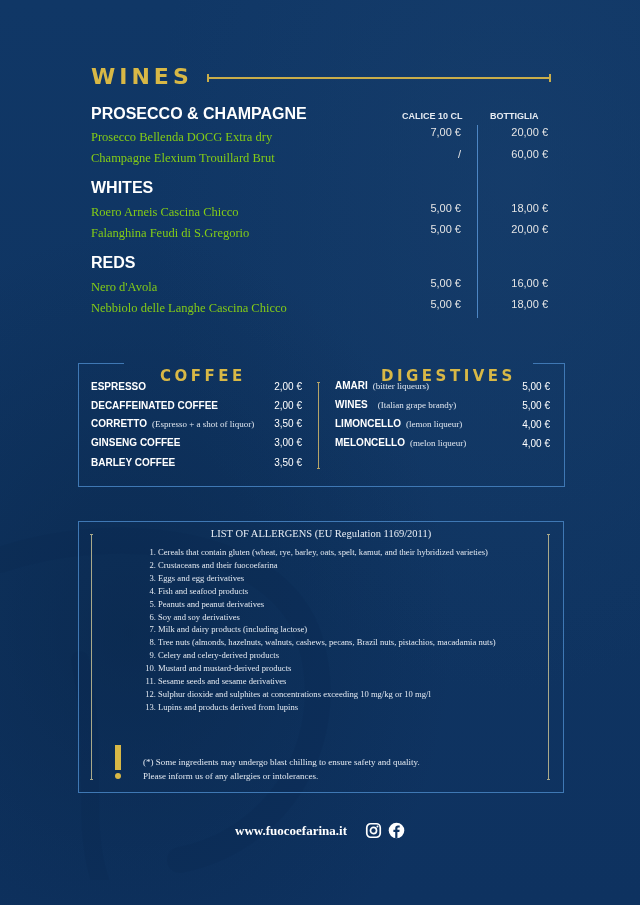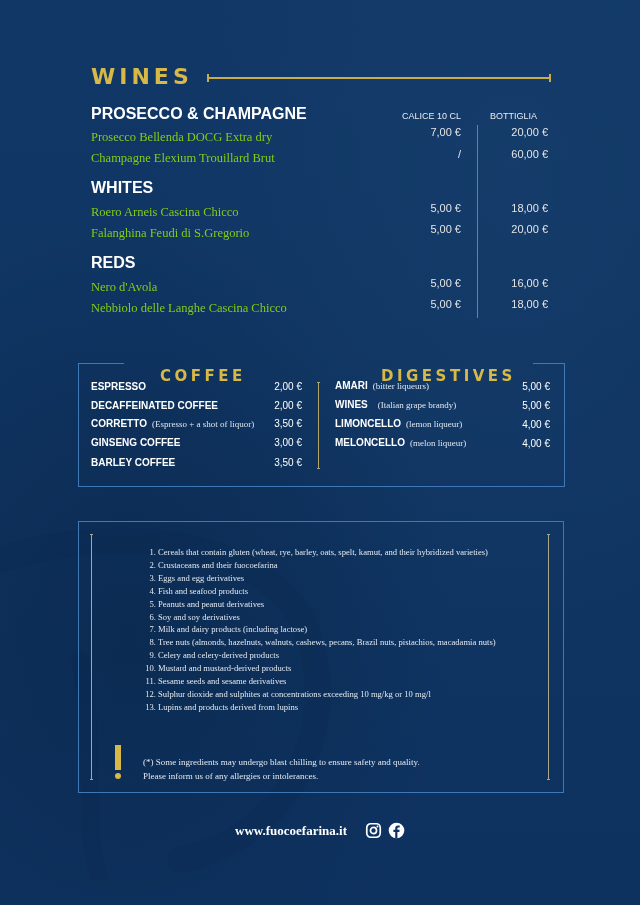--- a/index.html
+++ b/index.html
@@ -16,21 +16,21 @@
   }
   .page { position: absolute; inset: 0; }
 
   
   .wines-title-row { position: absolute; left: 91px; top: 64px; width: 460px; height: 30px; }
   .wines-title { position: absolute; left: 0; top: 0; font-family: "DejaVu Sans", sans-serif; font-weight: bold; font-size: 22px; letter-spacing: 4px; color: #d8b846; }
   .wines-rule { position: absolute; left: 116px; right: 0; top: 13px; height: 2px; background: #c9ad4a; }
   .wines-rule::before, .wines-rule::after { content: ""; position: absolute; top: -3px; width: 2px; height: 8px; background: #c9ad4a; }
   .wines-rule::before { left: 0; } .wines-rule::after { right: 0; }
 
-  .col-head { position: absolute; top: 111px; font-size: 9px; font-weight: normal; color: #e6ebf2; }
+  .col-head { position: absolute; top: 111px; font-size: 9px; font-weight: bold; color: #e6ebf2; }
   .col-head.calice { left: 402px; } .col-head.bottiglia { left: 490px; }
   .wine-divider { position: absolute; left: 477px; top: 125px; width: 1px; height: 193px; background: #4d86c4; }
 
   .cat { position: absolute; left: 91px; font-size: 16px; font-weight: bold; color: #ffffff; }
   .wine { position: absolute; left: 91px; font-family: "Liberation Serif", serif; font-size: 12.5px; color: #84cc16; }
   .price { position: absolute; font-size: 11px; color: #e5e5e5; text-align: right; }
   .price.c { right: 179px; } .price.b { right: 92px; }
 
   
   .cd-box { position: absolute; left: 78px; top: 363px; width: 485px; height: 123px; border: 1px solid #3f78b4; border-top: none; }
@@ -135,20 +135,21 @@
   <div class="item-name" style="left:335px;top:399px"><span>WINES</span><span class="item-note" style="margin-left:10px">(Italian grape brandy)</span></div>
   <div class="item-price" style="right:90px;top:400px">5,00 €</div>
   <div class="item-name" style="left:335px;top:418px"><span>LIMONCELLO</span><span class="item-note">(lemon liqueur)</span></div>
   <div class="item-price" style="right:90px;top:419px">4,00 €</div>
   <div class="item-name" style="left:335px;top:437px"><span>MELONCELLO</span><span class="item-note">(melon liqueur)</span></div>
   <div class="item-price" style="right:90px;top:438px">4,00 €</div>
 
   <div class="al-box"></div>
   <div class="al-bar l"></div>
   <div class="al-bar r"></div>
+  <div class="al-title">LIST OF ALLERGENS (EU Regulation 1169/2011)</div>
   <ul class="al-list">
     <li>
         <span class="al-num">1.</span>
         <span class="al-text">Cereals that contain gluten (wheat, rye, barley, oats, spelt, kamut, and their hybridized varieties)</span>
       </li>
     <li>
         <span class="al-num">2.</span>
         <span class="al-text">Crustaceans and their fuocoefarina</span>
       </li>
     <li>

